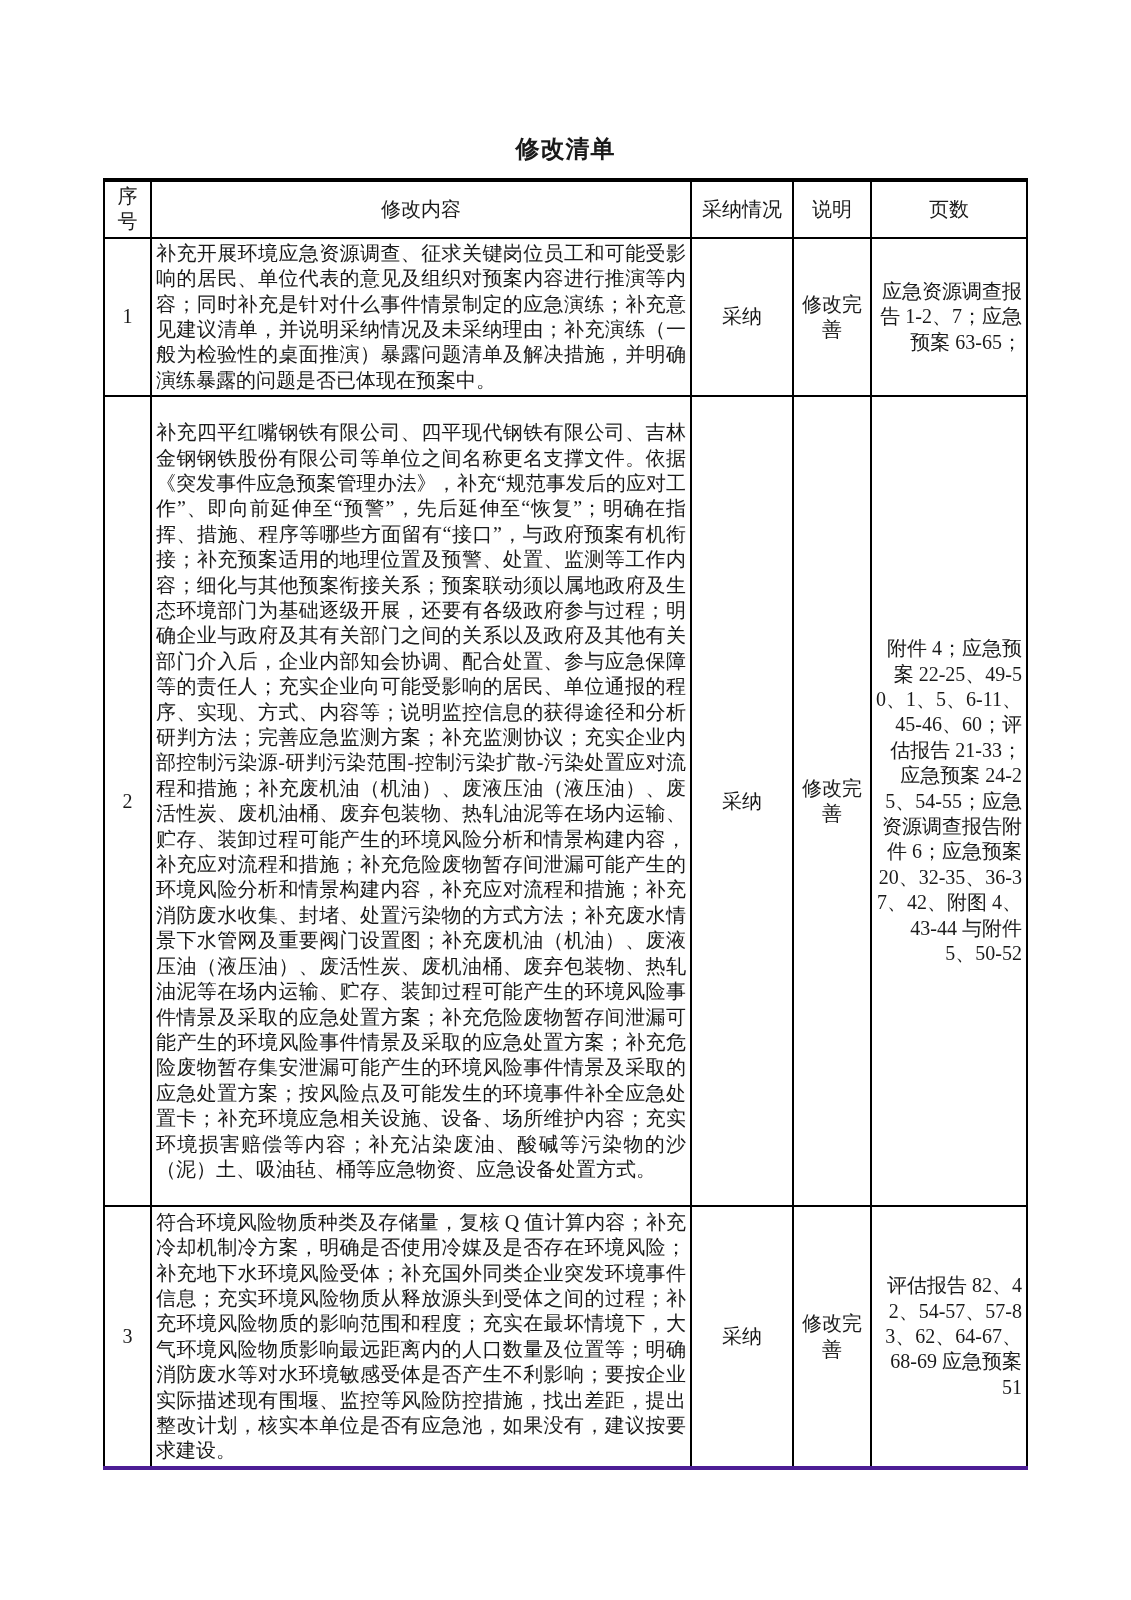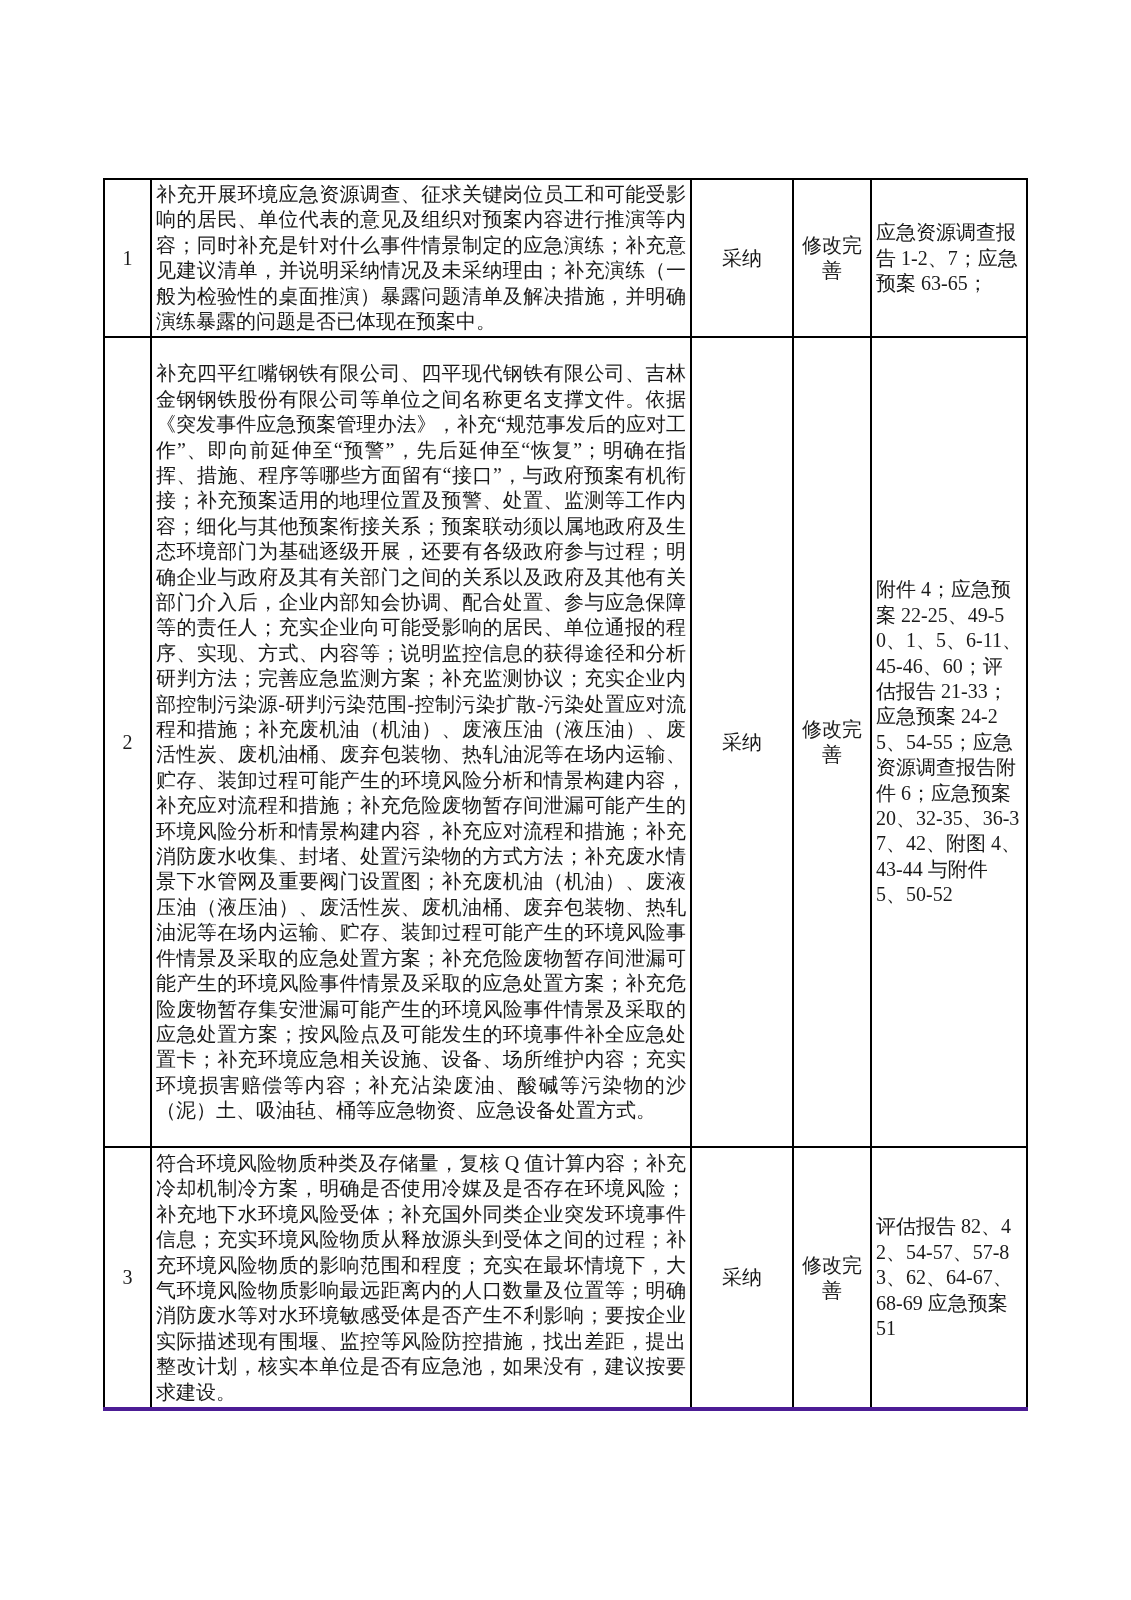--- a/index.html
+++ b/index.html
@@ -52,43 +52,51 @@
   .col-note   { width: 78px; }
   .col-pages  { width: 156px; }
   .c-center { text-align: center; }
   .c-body {
     text-align: justify;
     text-align-last: left;
     padding: 2px 5px;
     margin-left: 21px;
   }
   .c-no { text-align: center; padding: 2px 8px; }
-  .c-pages { text-align: left; padding: 2px 6px; line-height: 26px; }
+  .c-pages { text-align: right; padding: 2px 6px; line-height: 26px; }
   .h-no { padding: 2px 12px; }
   tr.r-hdr  { height: 54px; }
   tr.r-1    { height: 153px; }
   tr.r-2    { height: 810px; }
   tr.r-3    { height: 262px; }
 </style>
 </head>
 <body>
 
 <div class="page">
 
+  <div class="doc-title">修改清单</div>
 
   <table class="mod-table">
     <colgroup>
       <col class="col-no">
       <col class="col-body">
       <col class="col-adopt">
       <col class="col-note">
       <col class="col-pages">
     </colgroup>
 
     <tbody>
+        <tr class="hdr r-hdr">
+      <th class="c-center h-no">序号</th>
+      <th class="c-center">修改内容</th>
+      <th class="c-center">采纳情况</th>
+      <th class="c-center">说明</th>
+      <th class="c-center">页数</th>
+    </tr>
 
     <tr class="r-1">
       <td class="c-no">1</td>
       <td class="c-body">补充开展环境应急资源调查、征求关键岗位员工和可能受影响的居民、单位代表的意见及组织对预案内容进行推演等内容；同时补充是针对什么事件情景制定的应急演练；补充意见建议清单，并说明采纳情况及未采纳理由；补充演练（一般为检验性的桌面推演）暴露问题清单及解决措施，并明确演练暴露的问题是否已体现在预案中。</td>
       <td class="c-center">采纳</td>
       <td class="c-center">修改完善</td>
       <td class="c-pages">应急资源调查报告 1-2、7；应急预案 63-65；</td>
     </tr>
 
     <tr class="r-2">

